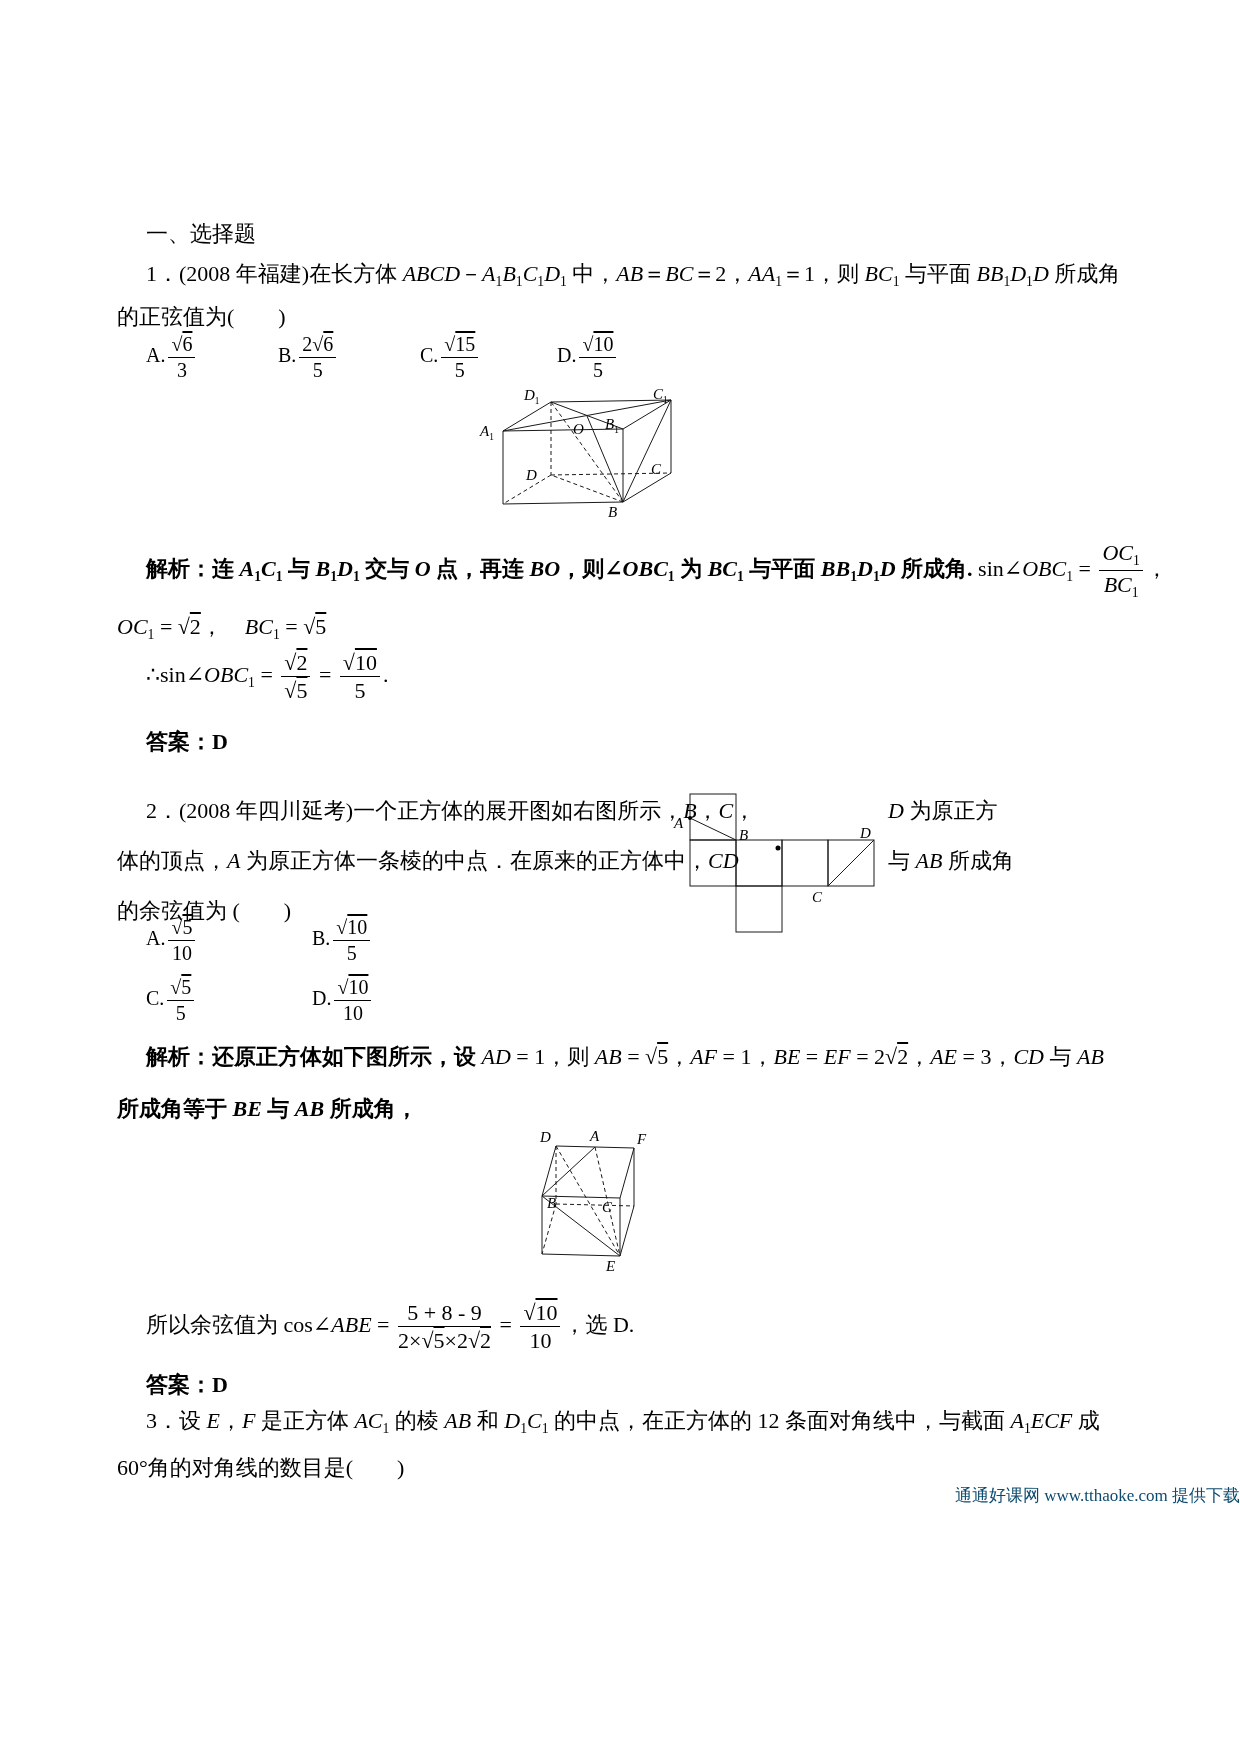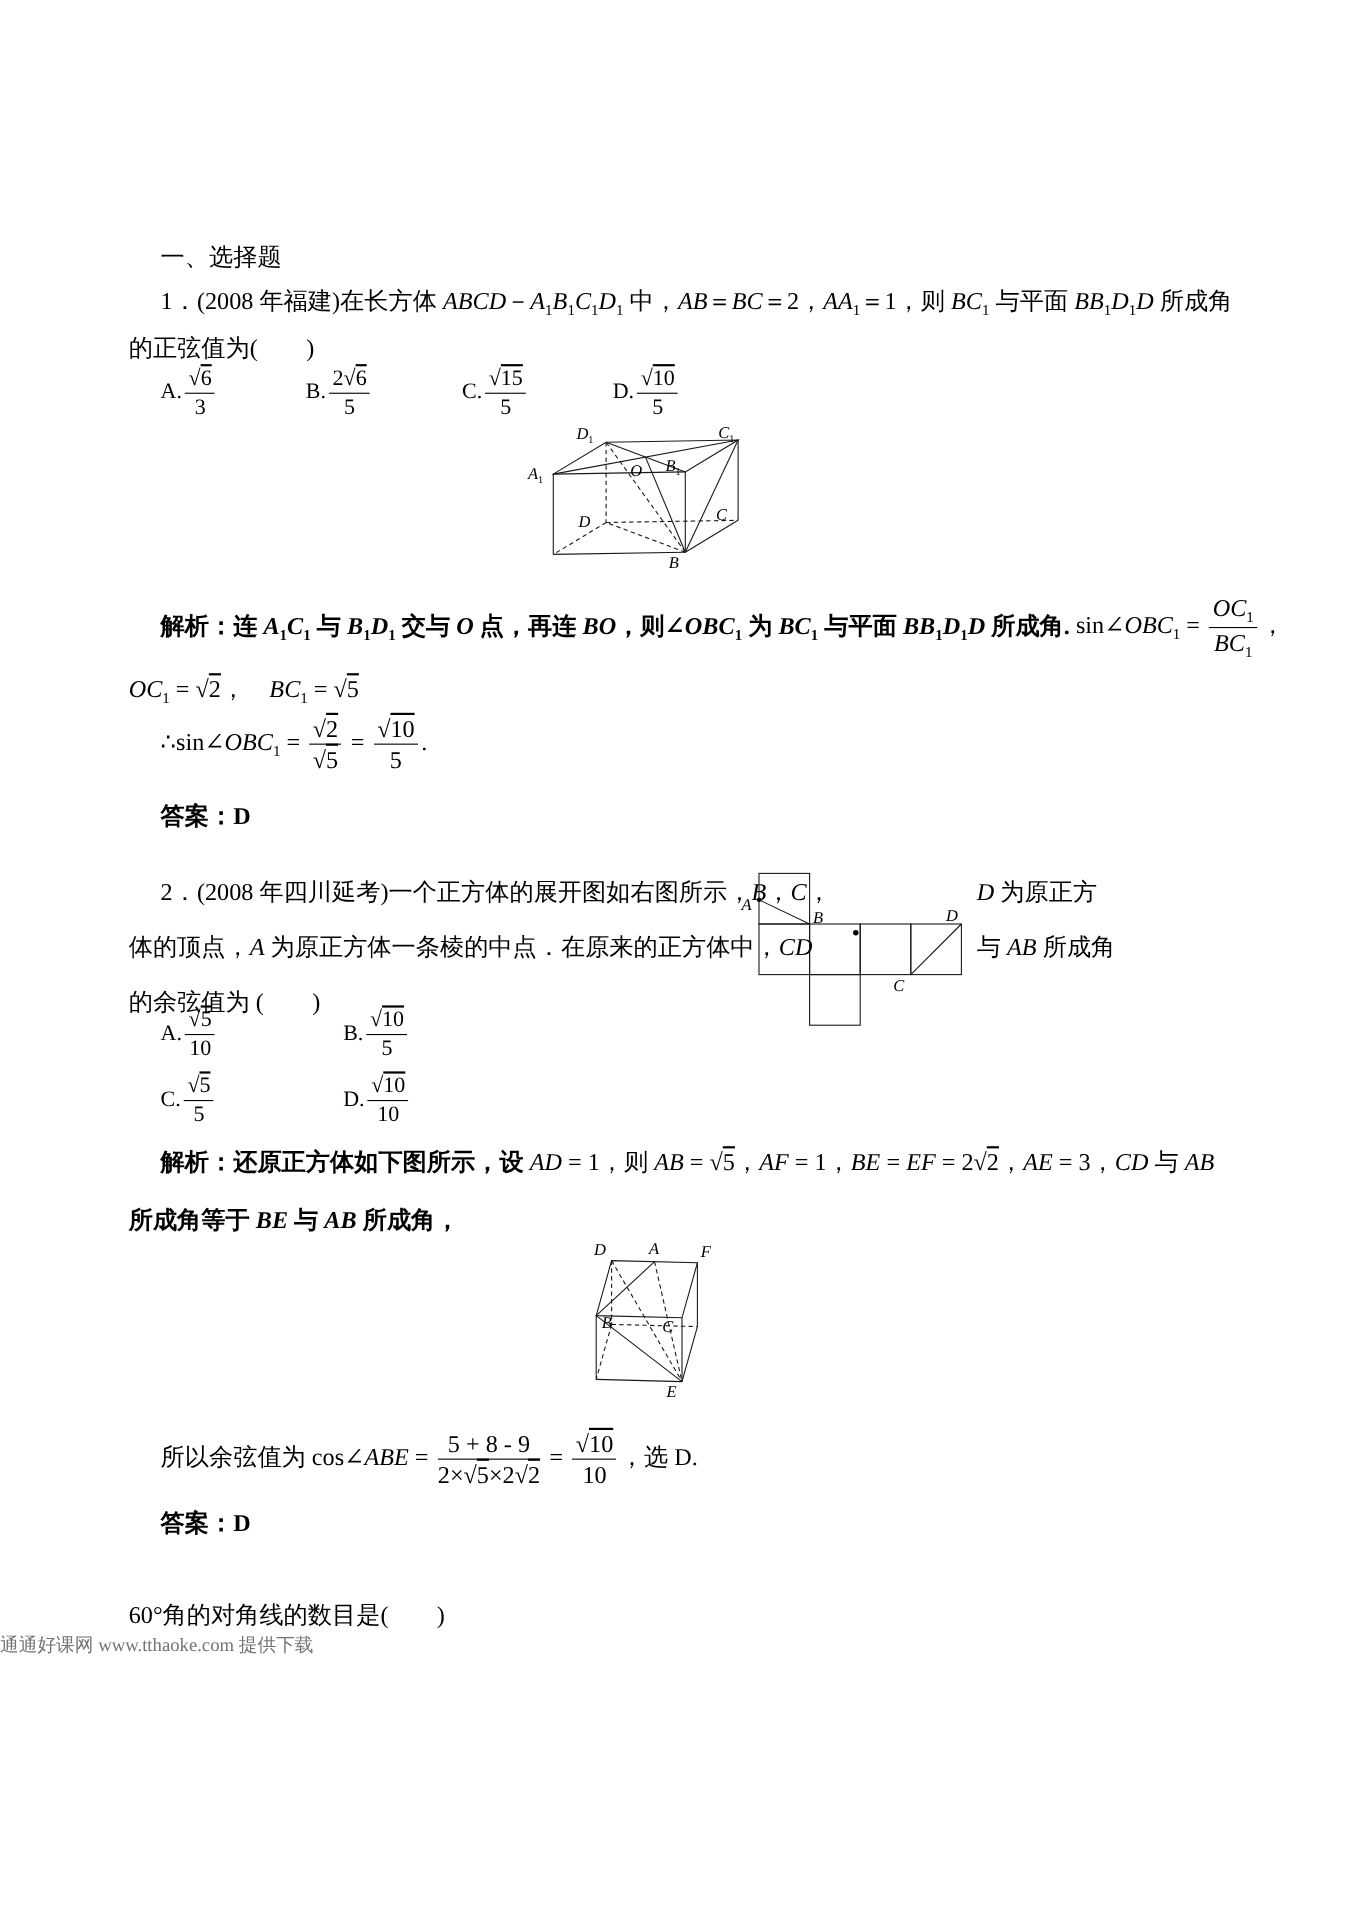--- a/index.html
+++ b/index.html
@@ -10,22 +10,22 @@
   .line{position:absolute;white-space:nowrap;font-size:22px;line-height:1.35;}
   sub{font-size:0.62em;}
   .fr{display:inline-block;vertical-align:middle;text-align:center;margin:0 3px;line-height:1.15;}
   .fr .nu{display:block;border-bottom:1px solid #000;padding:0 3px 1px 3px;}
   .fr .de{display:block;padding-top:1px;}
   .ov{text-decoration:overline;}
   .option{position:absolute;font-size:20px;white-space:nowrap;}
   .fig{position:absolute;}
   .fig svg{position:absolute;left:0;top:0;}
   .flabel{position:absolute;font-size:15px;line-height:1;white-space:nowrap;}
-  .footer{position:absolute;left:0;top:1484px;width:100%;text-align:left;
-          font-size:17px;color:#737373;}
+  .footer{position:absolute;left:0;top:1484px;width:100%;text-align:right;
+          font-size:17px;color:#0c4a6e;}
 </style>
 </head>
 <body>
 
 <div class="page">
 
 
   <div class="line" style="left:146px;top:219px;">一、选择题</div>
 
   <div class="line" style="left:146px;top:259px;">1．(2008 年福建)在长方体 <i>ABCD</i>－<i>A</i><sub>1</sub><i>B</i><sub>1</sub><i>C</i><sub>1</sub><i>D</i><sub>1</sub> 中，<i>AB</i>＝<i>BC</i>＝2，<i>AA</i><sub>1</sub>＝1，则 <i>BC</i><sub>1</sub> 与平面 <i>BB</i><sub>1</sub><i>D</i><sub>1</sub><i>D</i> 所成角</div>
@@ -128,17 +128,18 @@
     <span class="flabel" style="left:92px;top:1px;"><i>A</i></span>
     <span class="flabel" style="left:139px;top:4px;"><i>F</i></span>
     <span class="flabel" style="left:49px;top:68px;"><i>B</i></span>
     <span class="flabel" style="left:104px;top:72px;"><i>C</i></span>
     <span class="flabel" style="left:108px;top:131px;"><i>E</i></span>
   </div>
 
   <div class="line" style="left:146px;top:1300px;">所以余弦值为 cos∠<i>ABE</i> = <span class="fr"><span class="nu">5 + 8 - 9</span><span class="de">2×√<span class="ov">5</span>×2√<span class="ov">2</span></span></span> = <span class="fr"><span class="nu">√<span class="ov">10</span></span><span class="de">10</span></span>，选 D.</div>
   <div class="line" style="left:146px;top:1370px;"><b>答案：D</b></div>
 
+  <div class="line" style="left:146px;top:1406px;">3．设 <i>E</i>，<i>F</i> 是正方体 <i>AC</i><sub>1</sub> 的棱 <i>AB</i> 和 <i>D</i><sub>1</sub><i>C</i><sub>1</sub> 的中点，在正方体的 12 条面对角线中，与截面 <i>A</i><sub>1</sub><i>ECF</i> 成</div>
   <div class="line" style="left:117px;top:1453px;">60°角的对角线的数目是(　　)</div>
 
   <div class="footer">通通好课网  www.tthaoke.com 提供下载</div>
 
 </div>
 
 </body></html>

